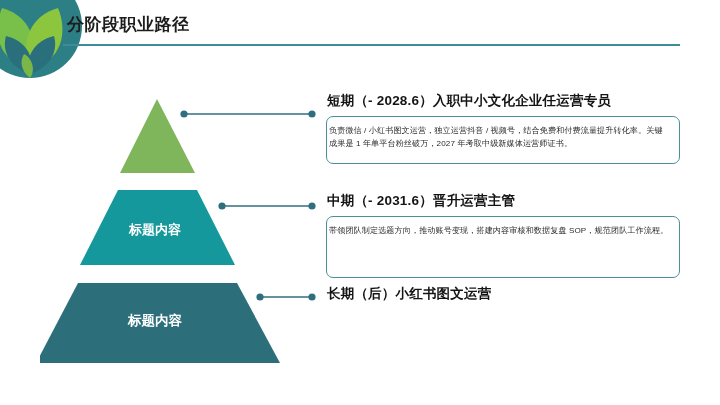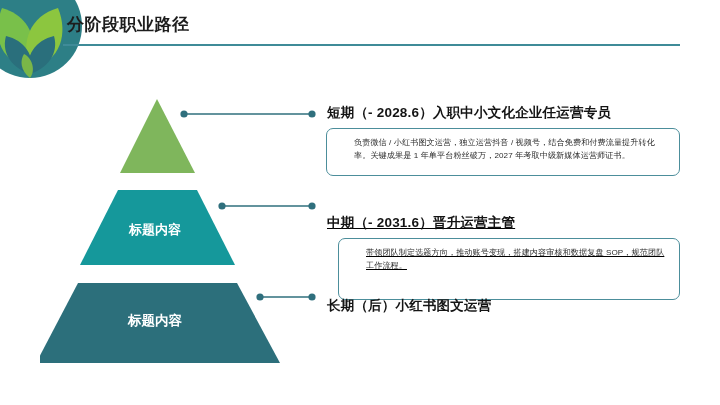--- a/index.html
+++ b/index.html
@@ -100,37 +100,37 @@
     position: absolute;
     left: 326px;
     width: 354px;
   }
   .stage-heading {
     font-size: 13.5px;
     font-weight: bold;
     color: #141414;
     letter-spacing: 0.2px;
     white-space: nowrap;
-    margin: 12px 0 6px 1px;
+    margin: 0 0 6px 1px;
   }
   .stage-card {
     box-sizing: border-box;
     border: 1px solid #4c8e9b;
     border-radius: 7px;
     background: #ffffff;
-    padding: 7px 9px 7px 27px;
+    padding: 7px 9px 7px 2px;
     font-size: 8.1px;
     line-height: 1.62;
     color: #2b2b2b;
     letter-spacing: 0.1px;
   }
   #stage-0 { top: 92px; }
   #stage-0 .stage-card { height: 48px; }
-  #stage-1 { top: 202px; text-decoration: underline; }
-  #stage-1 .stage-card { height: 62px; margin-left: 12px; }
+  #stage-1 { top: 192px; }
+  #stage-1 .stage-card { height: 62px; }
   #stage-2 { top: 285px; }
   #stage-2 .stage-card { height: 62px; }
 </style>
 </head>
 <body>
 
 <div id="slide">
 
   <svg id="header-logo" viewBox="0 0 104 104">
     <circle cx="52" cy="52" r="52" fill="#2d7f86"></circle>

